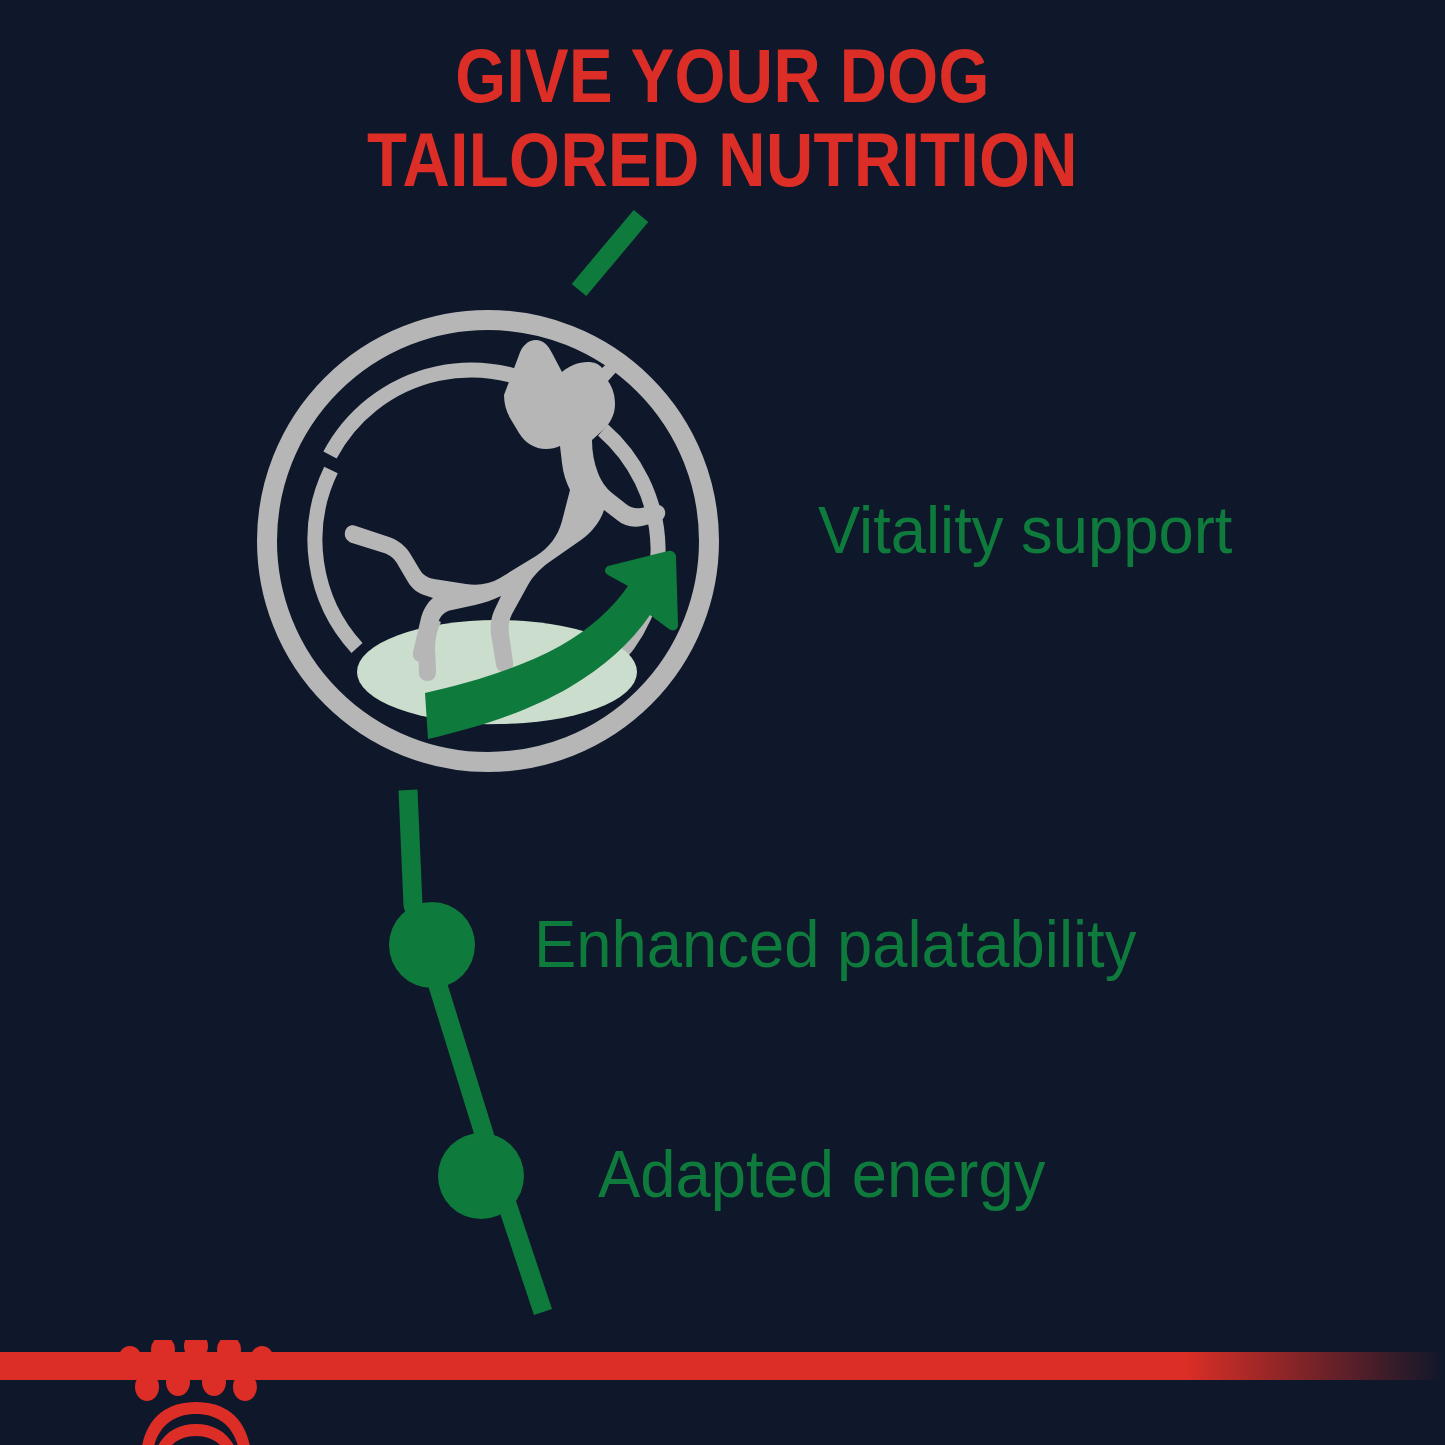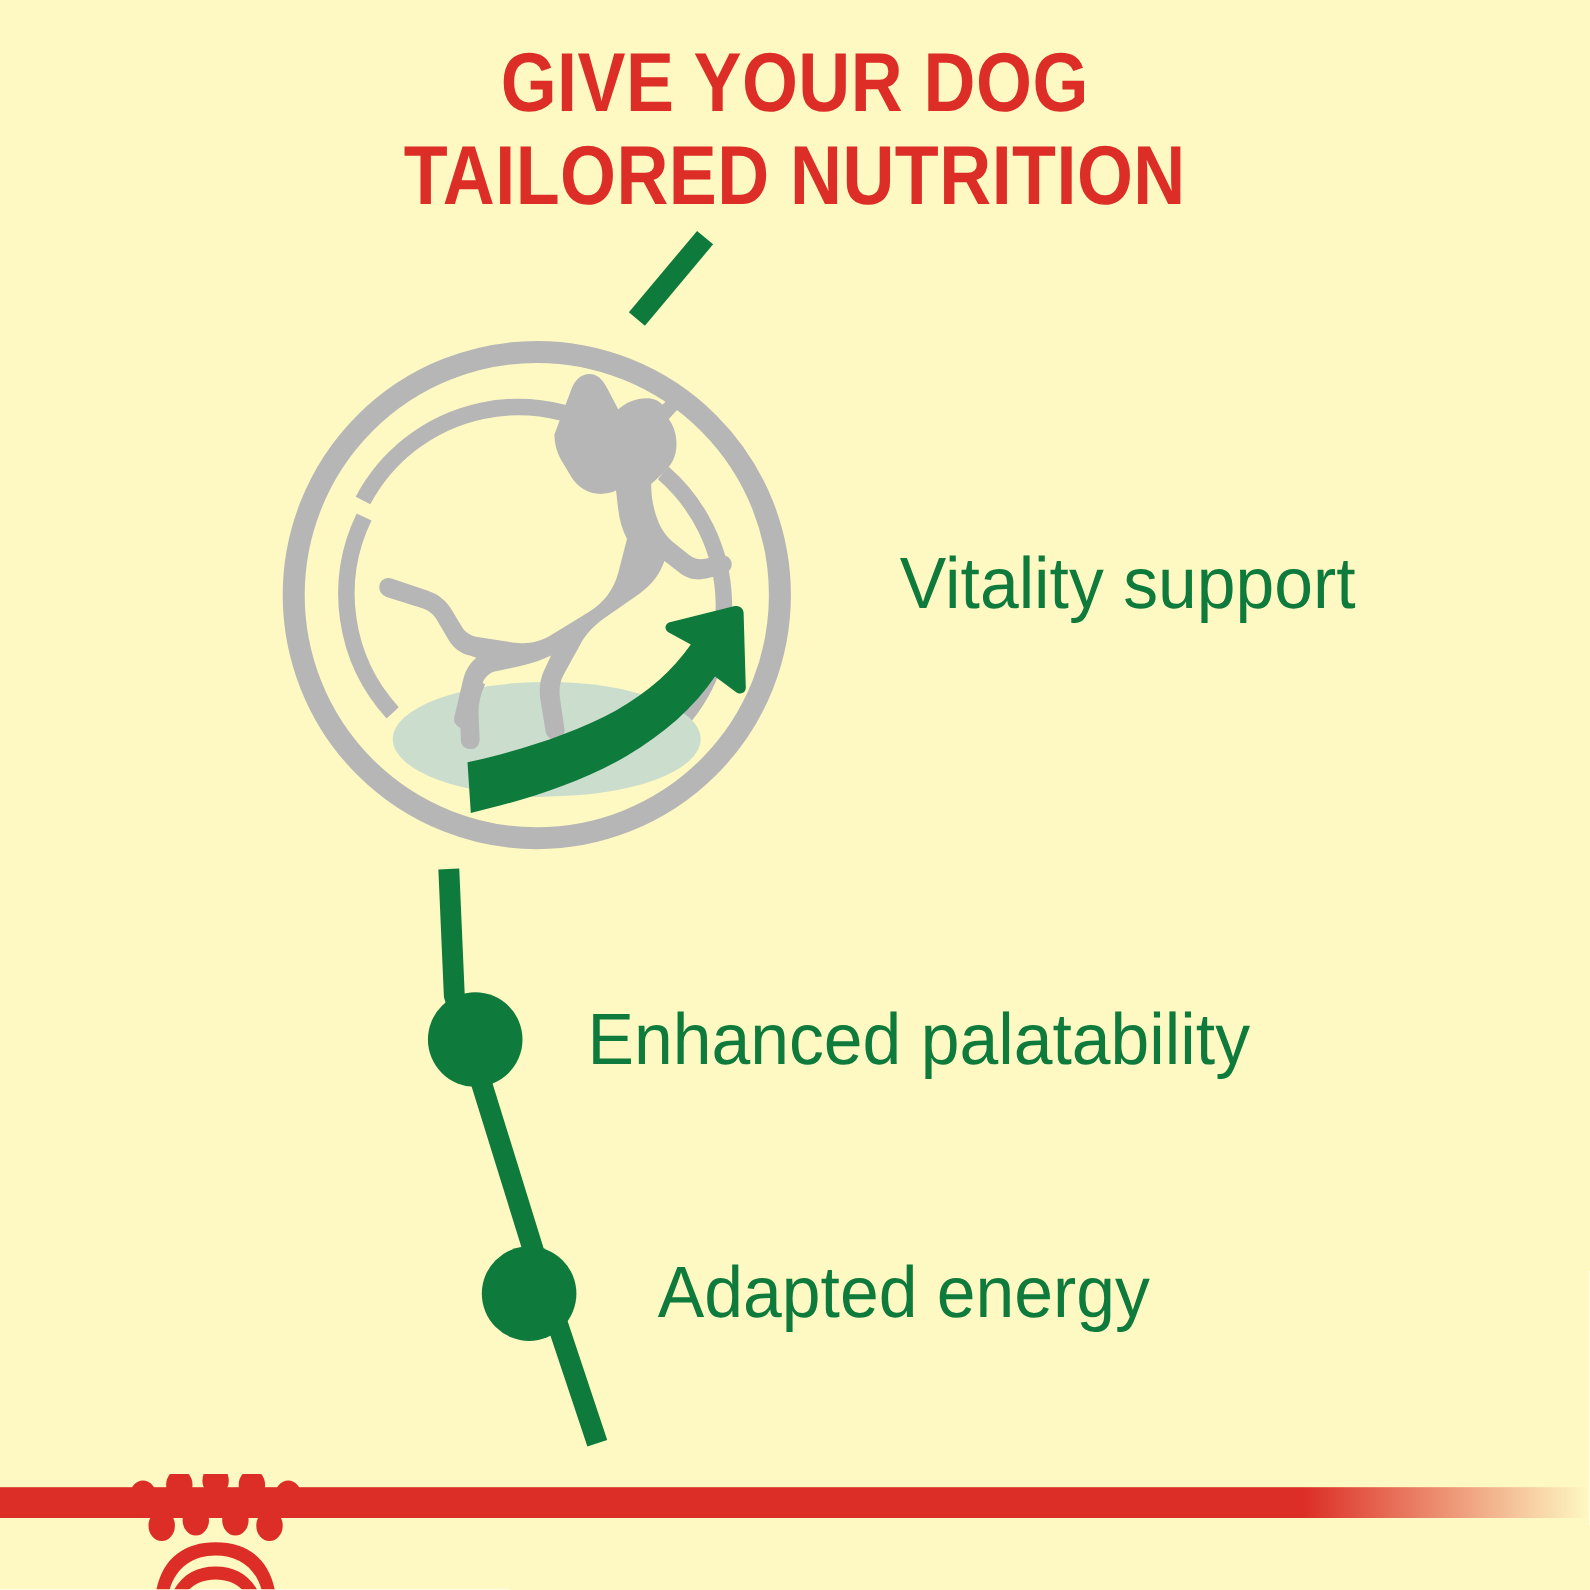--- a/index.html
+++ b/index.html
@@ -10,21 +10,21 @@
   body {
     width: 1445px;
     height: 1445px;
     overflow: hidden;
     font-family: "Liberation Sans", sans-serif;
   }
   #page {
     position: relative;
     width: 1445px;
     height: 1445px;
-    background: #fef9c3;
+    background: #0f172a;
   }
 
   
   #headline {
     position: absolute;
     left: 0;
     top: 34px;
     width: 1445px;
     text-align: center;
     color: #DC2E26;

